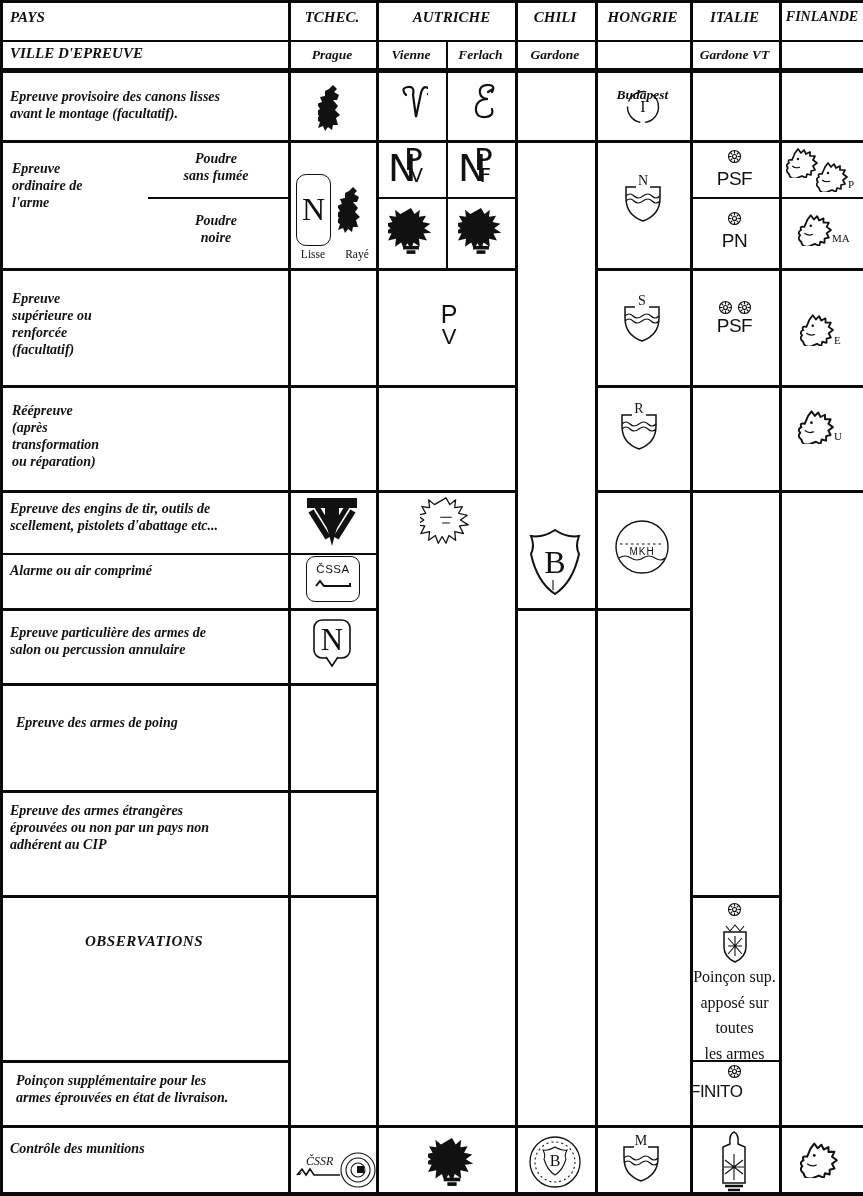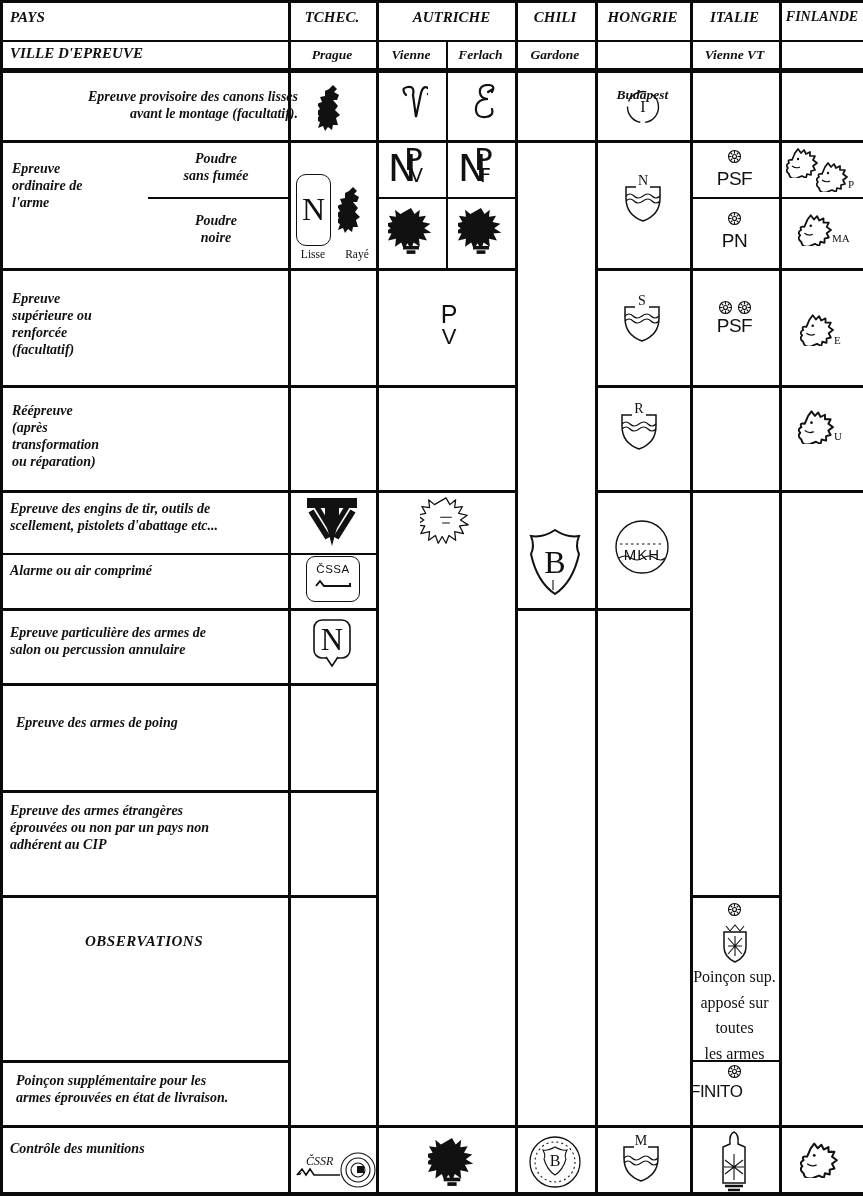--- a/index.html
+++ b/index.html
@@ -76,23 +76,23 @@
   <div class="hdr" style="left:595px;width:95px;top:9px;">HONGRIE</div>
   <div class="hdr" style="left:690px;width:89px;top:9px;">ITALIE</div>
   <div class="hdr" style="left:779px;width:86px;top:9px;font-size:14px;">FINLANDE</div>
 
   <div class="hdr" style="left:10px;top:45px;text-align:left;">VILLE D'EPREUVE</div>
   <div class="hdr2" style="left:288px;width:88px;top:47px;">Prague</div>
   <div class="hdr2" style="left:376px;width:70px;top:47px;">Vienne</div>
   <div class="hdr2" style="left:446px;width:69px;top:47px;">Ferlach</div>
   <div class="hdr2" style="left:515px;width:80px;top:47px;">Gardone</div>
   <div class="hdr2" style="left:595px;width:95px;top:47px;margin-top:40px;">Budapest</div>
-  <div class="hdr2" style="left:690px;width:89px;top:47px;">Vienne VT</div>
-
-  <div class="txt" style="left:26px;top:88px;width:272px;text-align:right;">Epreuve provisoire des canons lisses
+  <div class="hdr2" style="left:690px;width:89px;top:47px;">Gardone VT</div>
+
+  <div class="txt" style="left:10px;top:88px;width:272px;">Epreuve provisoire des canons lisses
 avant le montage (facultatif).</div>
   <div class="txt" style="left:12px;top:160px;width:130px;">Epreuve
 ordinaire de
 l'arme</div>
   <div class="txt ctr" style="left:148px;top:150px;width:136px;">Poudre
 sans fumée</div>
   <div class="txt ctr" style="left:148px;top:212px;width:136px;">Poudre
 noire</div>
   <div class="txt" style="left:12px;top:290px;width:170px;">Epreuve
 supérieure ou
@@ -301,21 +301,21 @@
     <svg width="44" height="12" viewBox="0 0 44 12" style="display:block;margin:2px auto 0;">
         <path class="s" style="stroke-width:2px;" d="M5 9 l4 -5 4 5 h26 v-3"></path>
       </svg>
   </div>
   <div class="mark" style="left:613px;top:518px;">
     <svg width="58" height="58" viewBox="0 0 58 58">
         <circle class="s" style="stroke-width:1.4px;" cx="29" cy="29" r="26"></circle>
         <line x1="7" y1="26" x2="51" y2="26" stroke="#111" stroke-width="1.2" stroke-dasharray="2.5 3"></line>
         <path class="s thin" d="M6 40 q6 -4 12 0 t12 0 t12 0 t10 0"></path>
       </svg>
-    <span class="bigletter sans" style="top:28px;font-size:15px;letter-spacing:1px;">MKH</span>
+    <span class="bigletter sans" style="top:28px;font-size:10px;letter-spacing:1px;">MKH</span>
   </div>
 
   <div class="mark" style="left:310px;top:616px;">
     <svg width="44" height="54" viewBox="0 0 44 54">
         <rect class="s" style="stroke-width:1.6px;" x="4" y="4" width="36" height="38" rx="8"></rect>
         <path d="M16 41 l6 9 6 -9" fill="#fff" stroke="#111" stroke-width="1.6"></path>
       </svg>
     <span class="bigletter" style="top:6px;font-size:31px;">N</span>
   </div>
 

